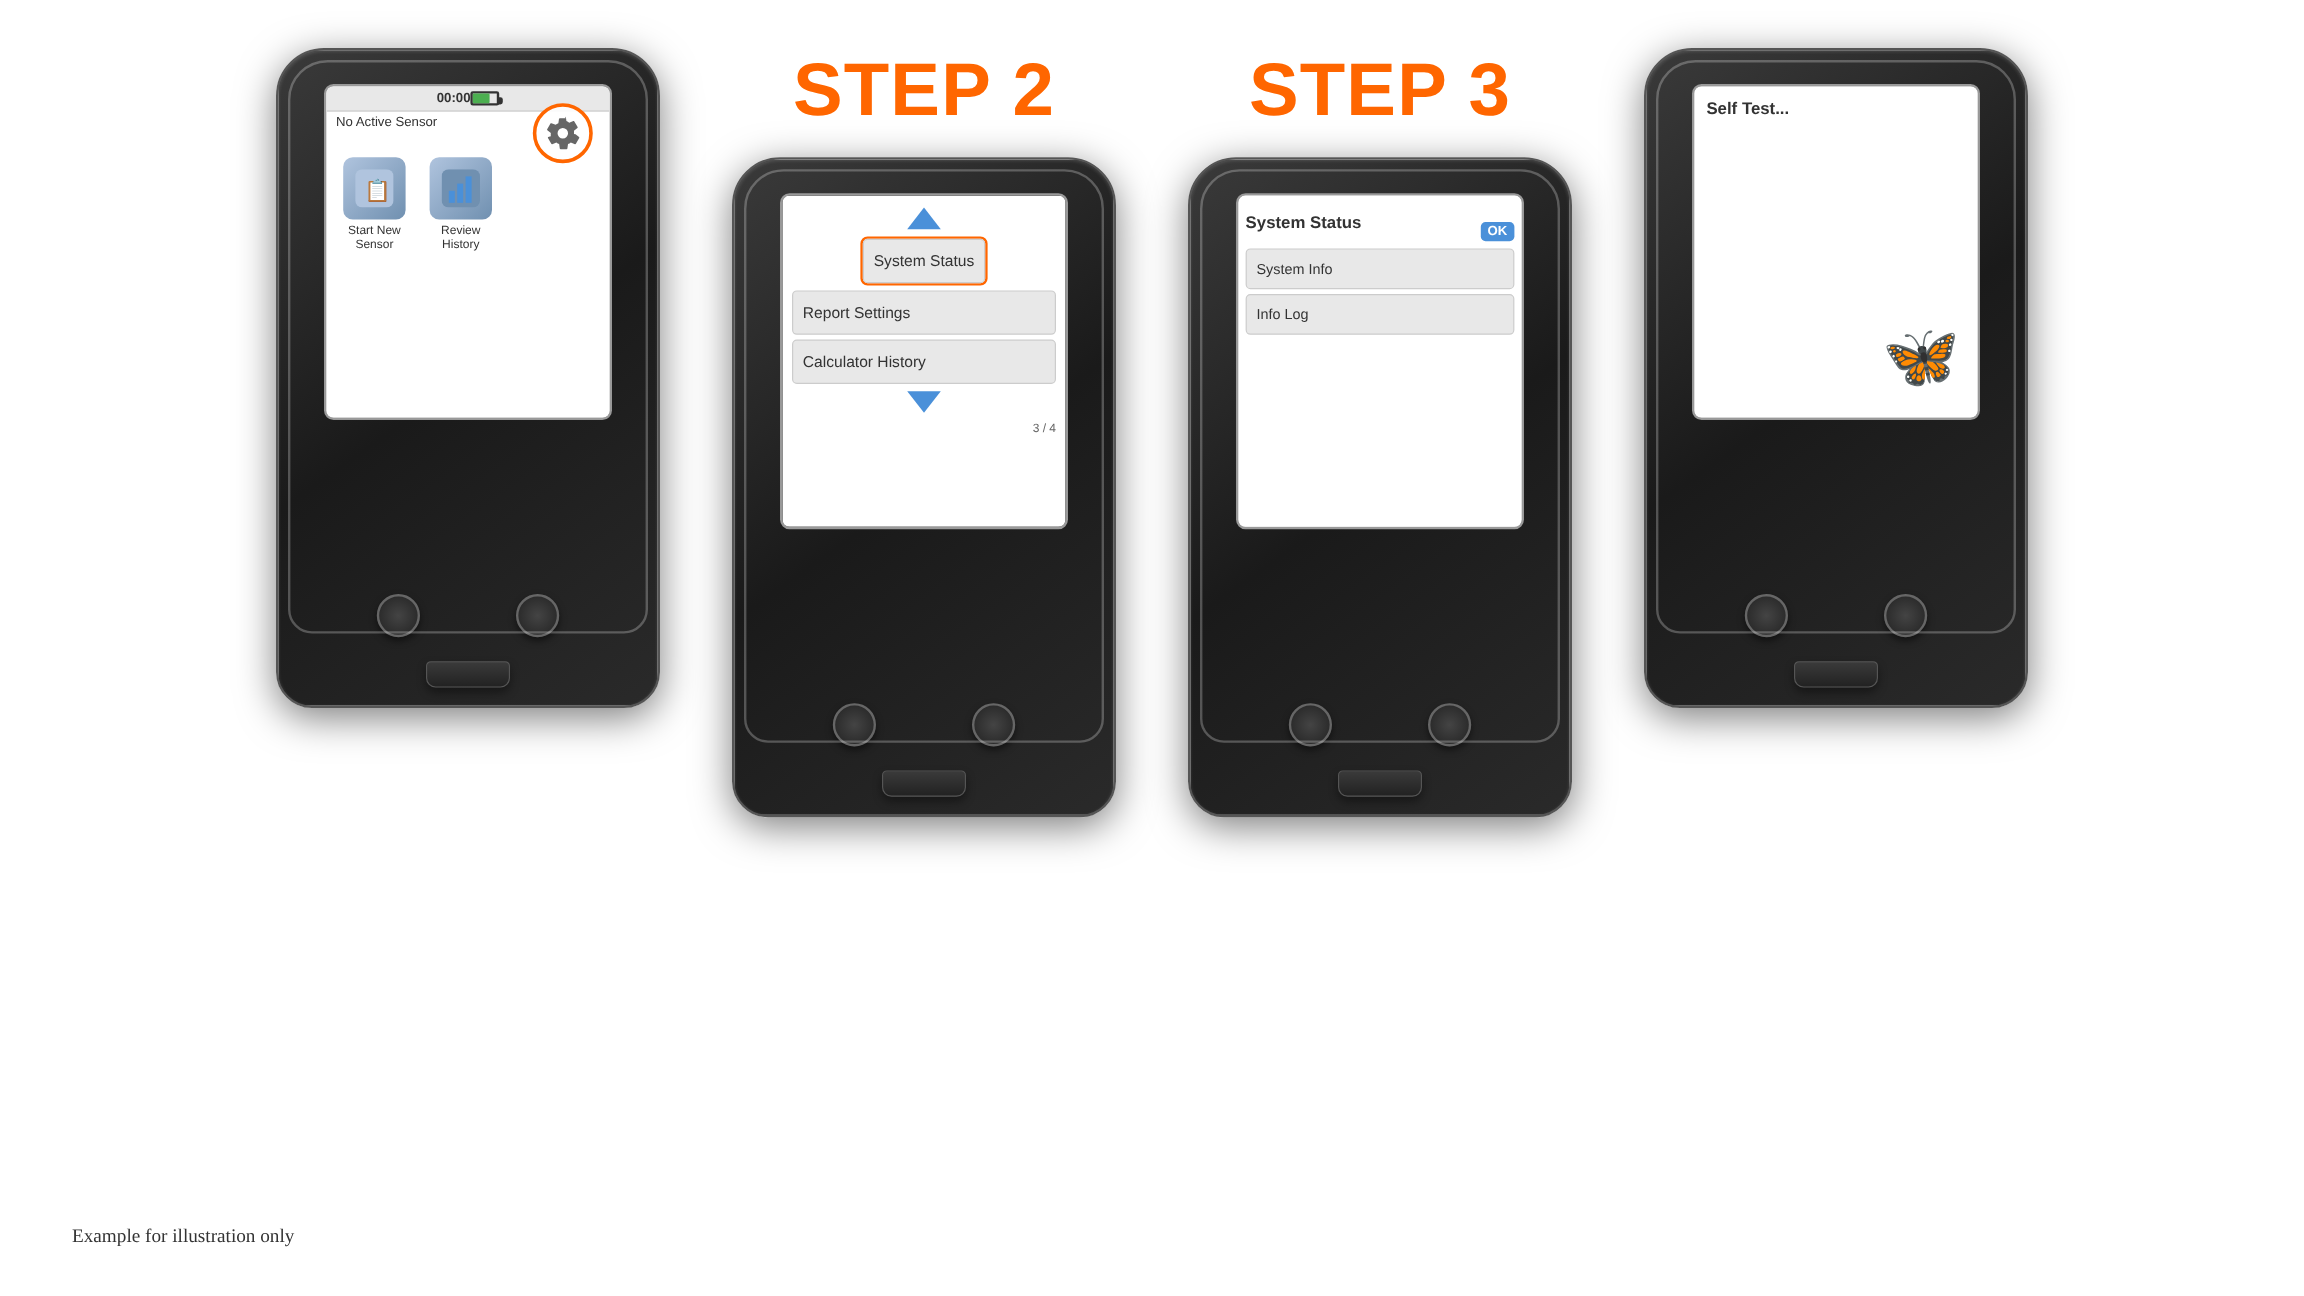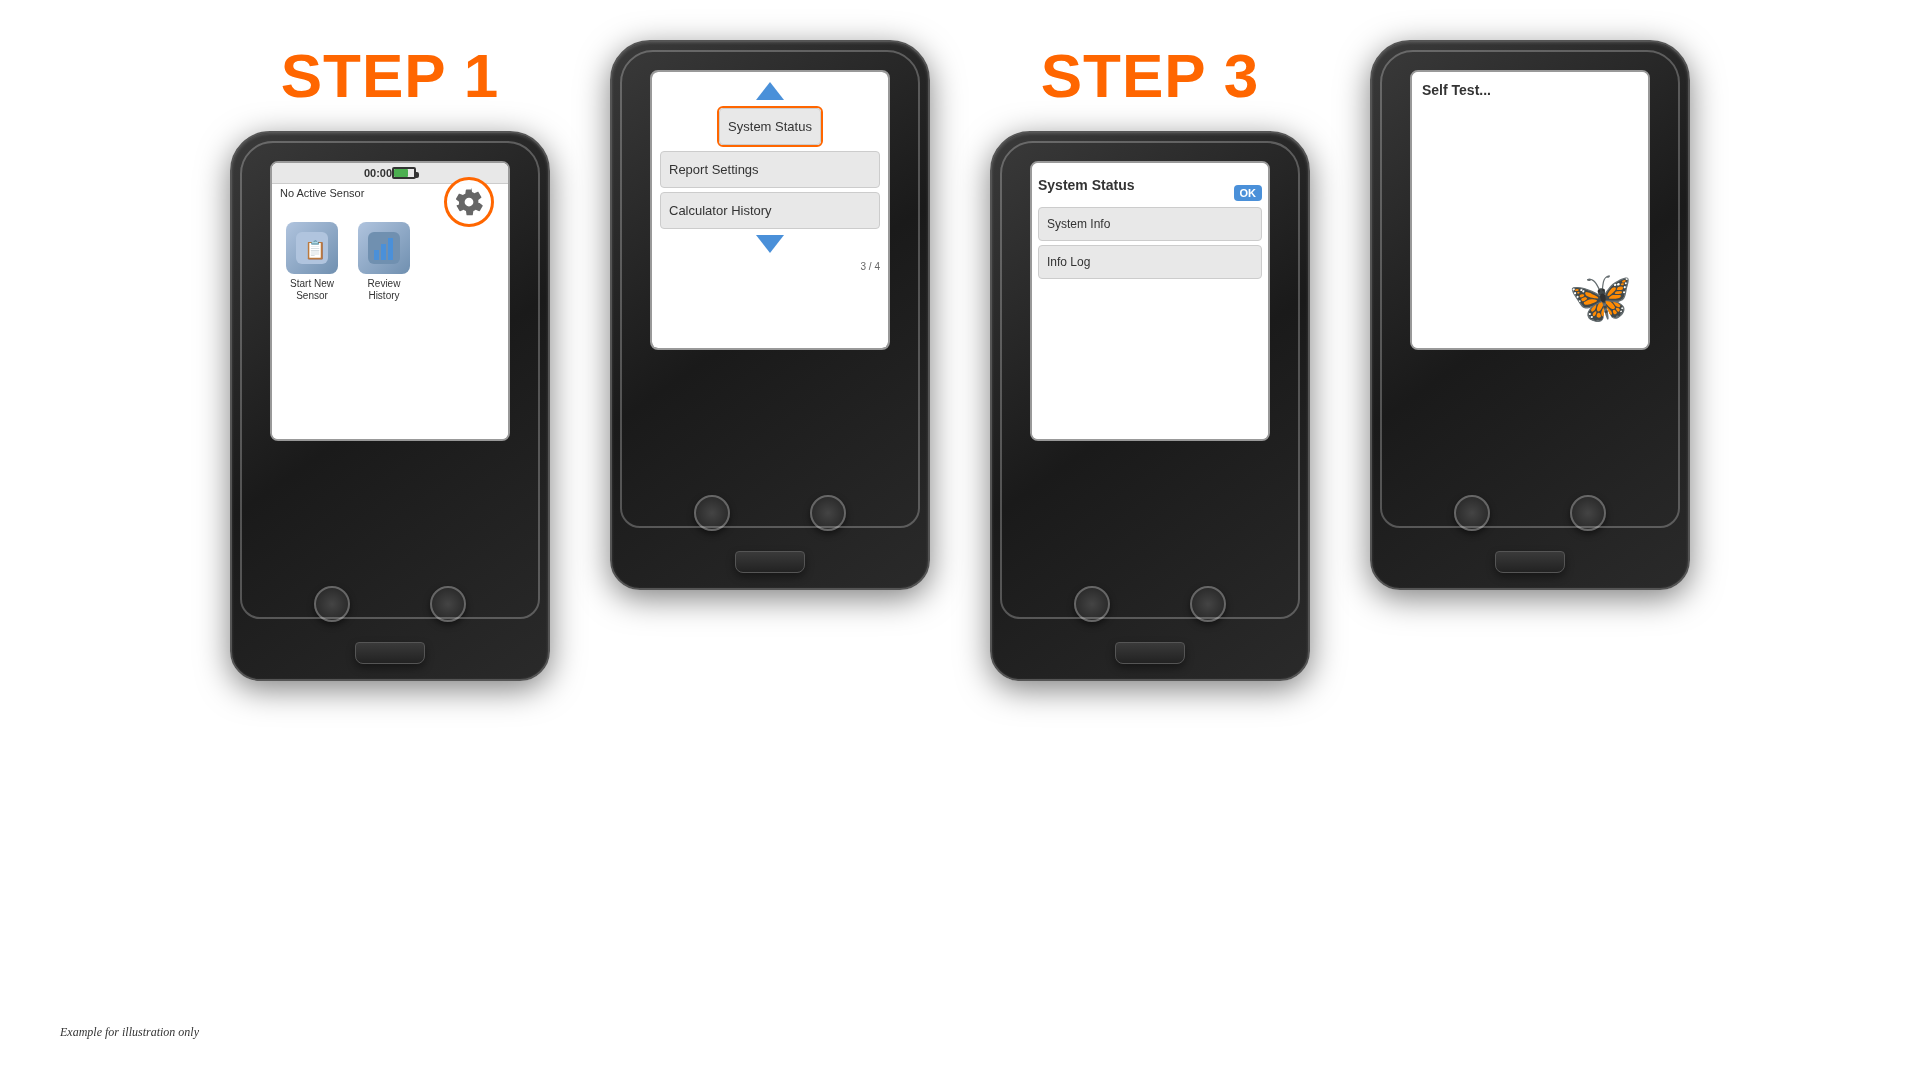--- a/index.html
+++ b/index.html
@@ -344,33 +344,31 @@
       position: absolute;
       bottom: 20px;
       right: 15px;
       font-size: 52px;
     }
 
     .footnote {
       position: absolute;
       bottom: 40px;
       left: 60px;
-      font-size: 12px;
-      color: #333;
-      font-style: italic;
+      font-size: 16px;
+      color: #333;
       font-family: Georgia, serif;
     }
   </style>
 </head>
 <body>
 
 <div class="main-content">
 
   <div class="step-column">
-    <div class="step-title">STEP 1</div>
     <div class="device">
       <div class="screen-area">
         <div class="s1-screen">
           <div class="s1-header">
             <span class="s1-time">00:00</span>
             <div class="battery-icon">
                 <div class="battery-fill"></div>
               </div>
           </div>
           <div class="s1-sensor-text">No Active Sensor</div>
@@ -407,20 +405,21 @@
         <div class="button-row">
           <div class="round-button"></div>
           <div class="round-button"></div>
         </div>
         <div class="port-connector"></div>
       </div>
     </div>
   </div>
 
   <div class="step-column">
+    <div class="step-title">STEP 2</div>
     <div class="device">
       <div class="screen-area">
         <div class="s2-screen">
           <div class="arrow-up"></div>
           <div class="menu-item-highlighted">
             <div class="menu-item">System Status</div>
           </div>
           <div class="menu-item">Report Settings</div>
           <div class="menu-item">Calculator History</div>
           <div class="arrow-down"></div>

